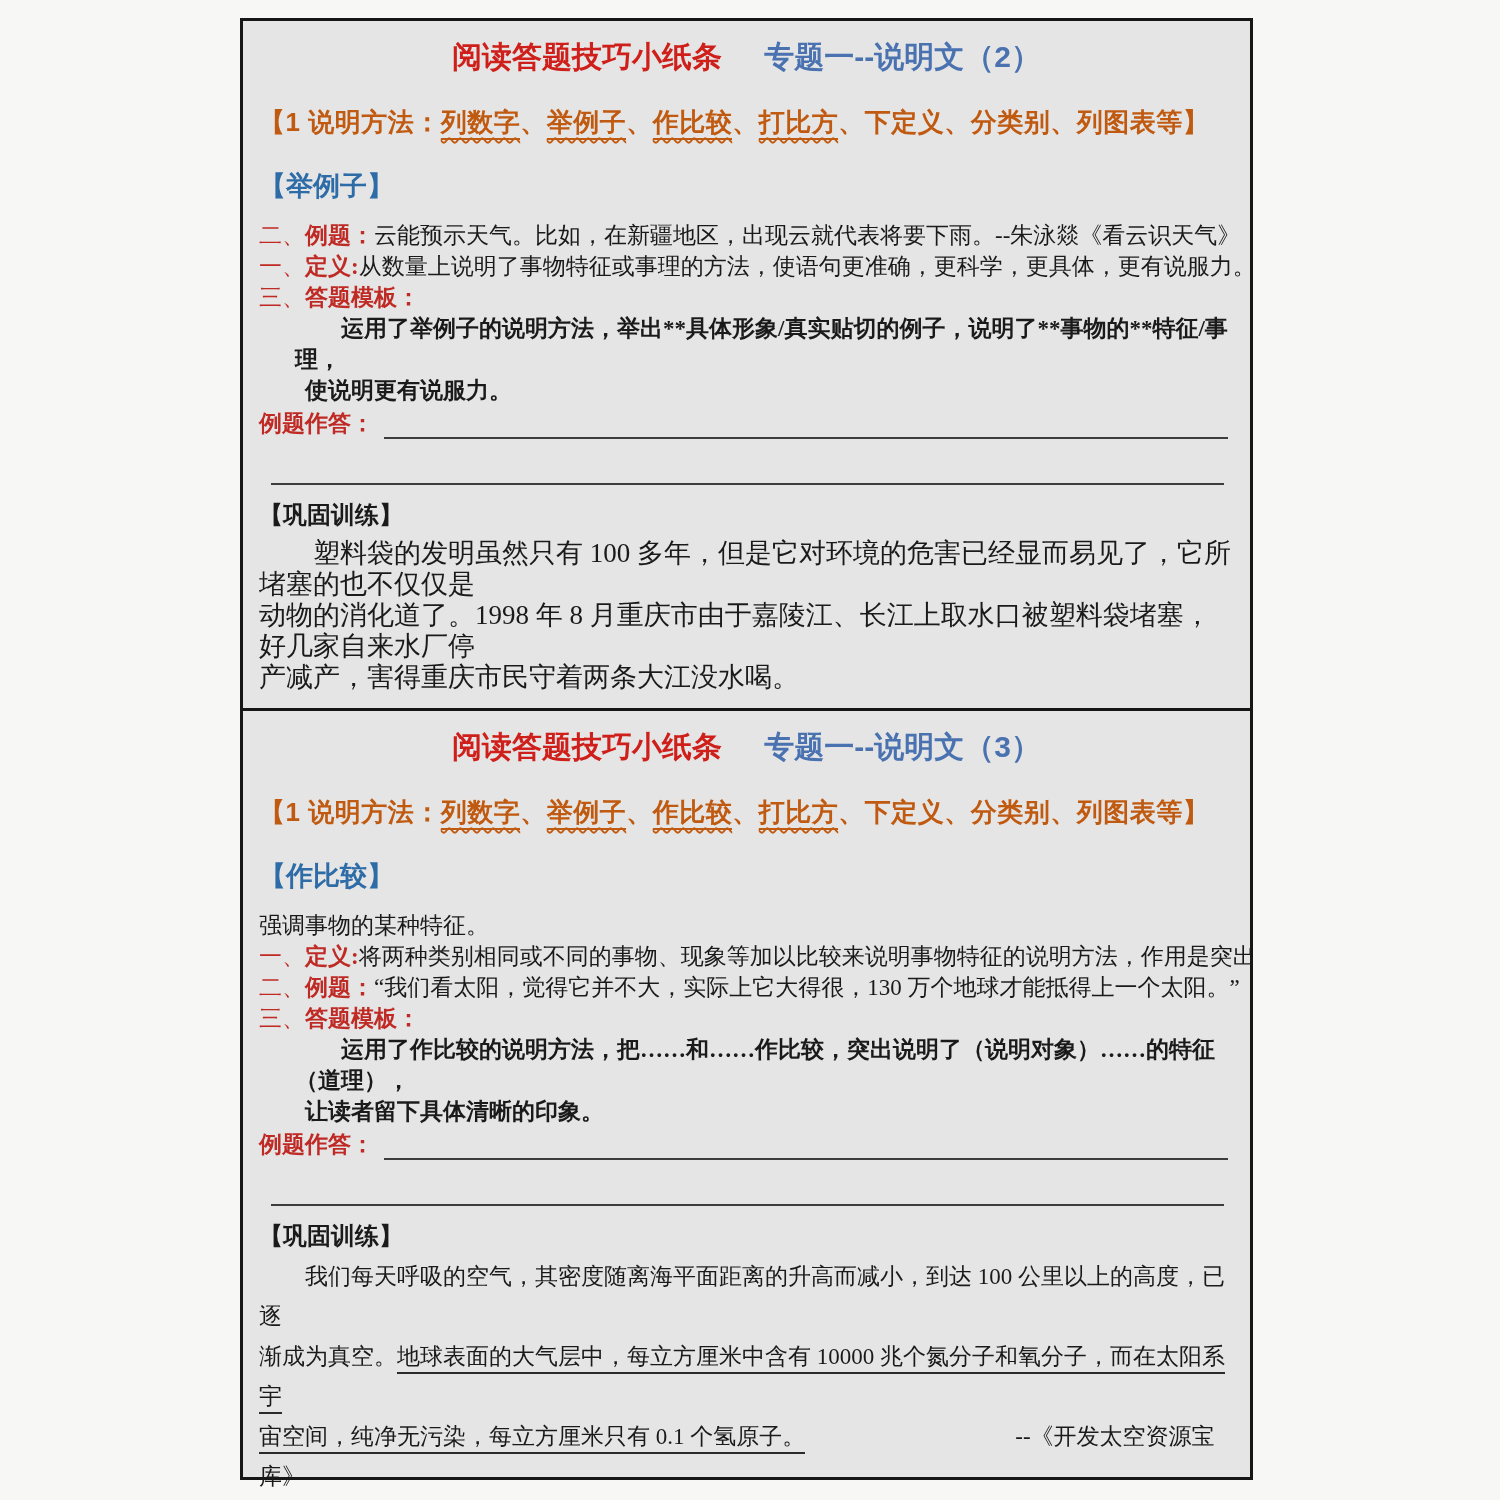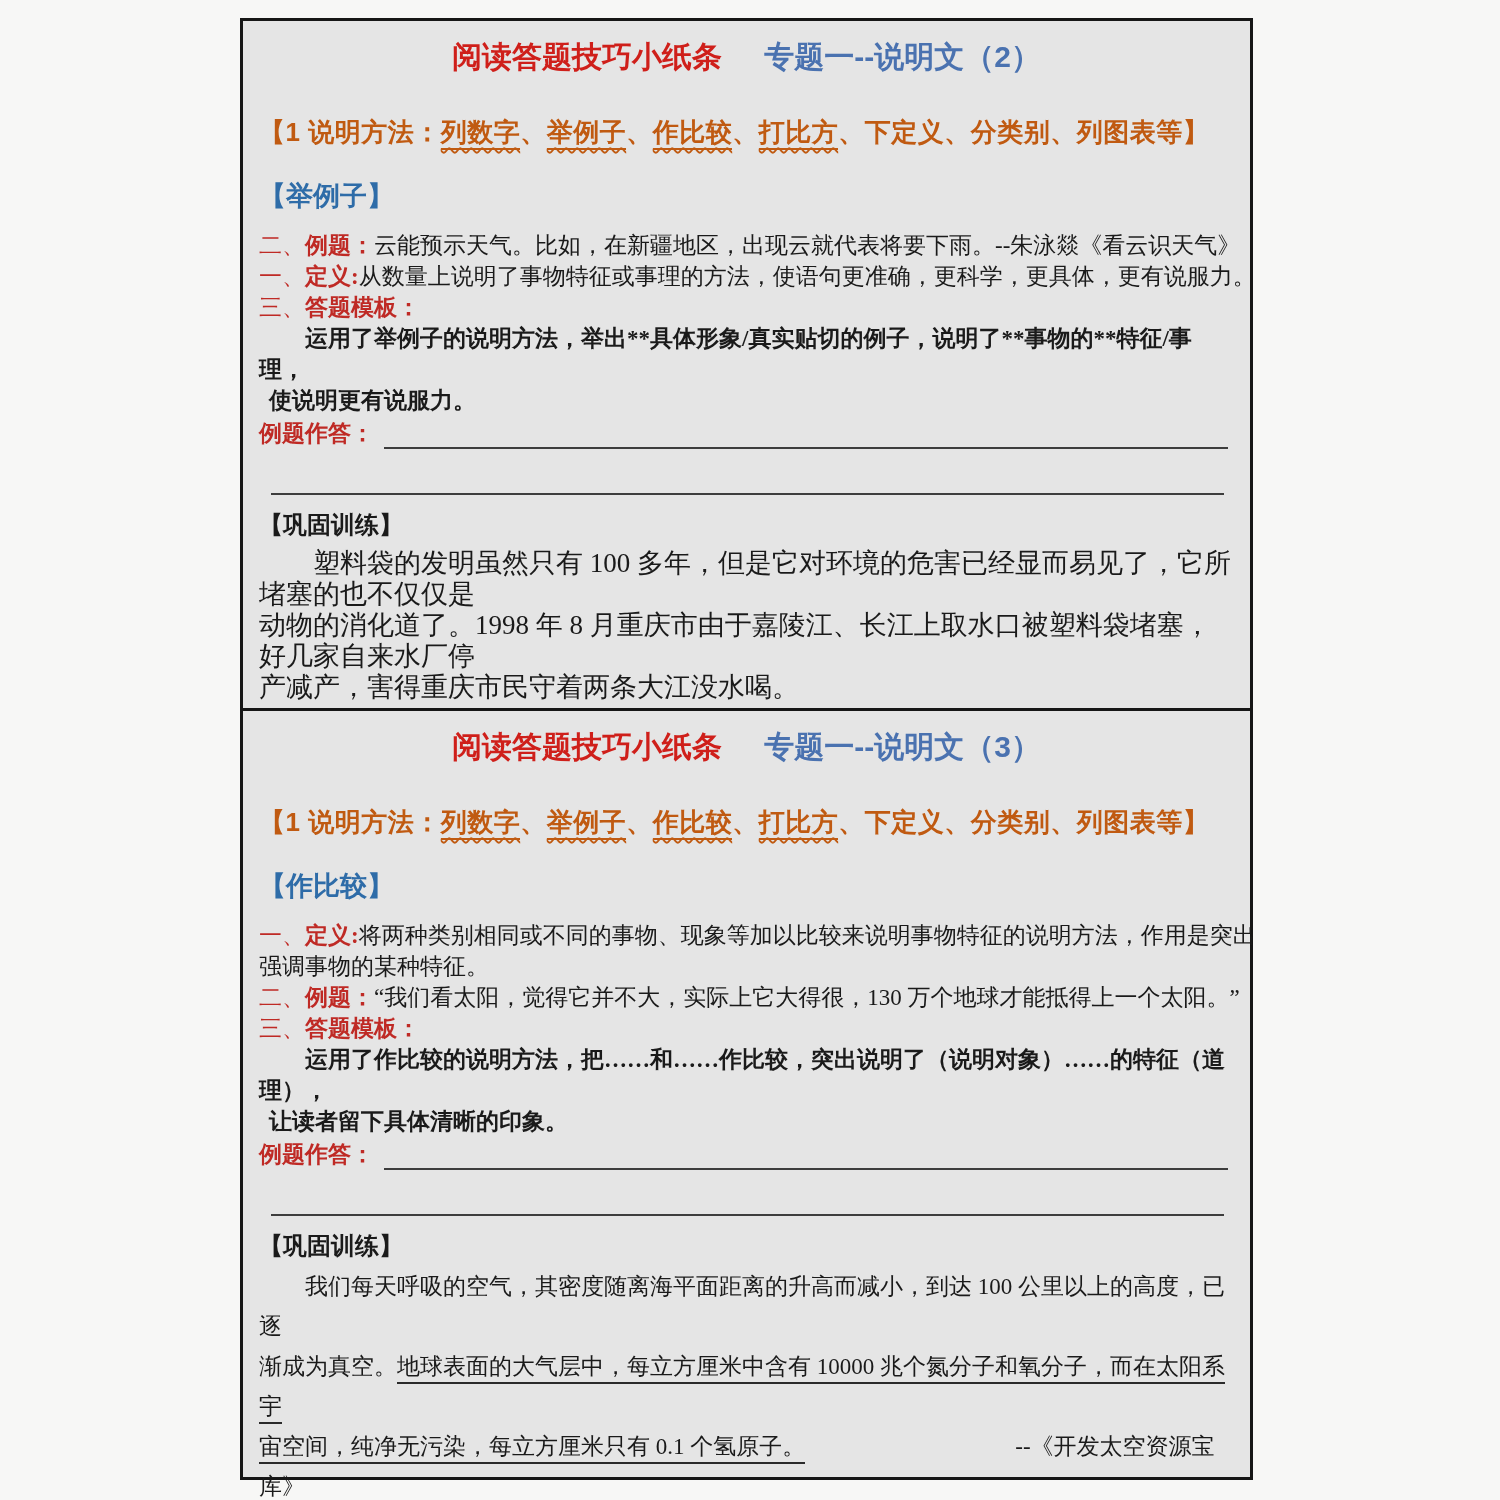--- a/index.html
+++ b/index.html
@@ -26,21 +26,21 @@
   .title{
     text-align:center;
     font-family:"Liberation Sans","DejaVu Sans",sans-serif;
     font-weight:bold;font-size:30px;
     margin:8px 0 0 0;line-height:1.2;
   }
   .t-red{color:#cf1f1a;}
   .t-blue{color:#4a72b0;margin-left:34px;}
 
   .methods{
-    margin-top:40px;
+    margin-top:30px;
     font-family:"Liberation Sans","DejaVu Sans",sans-serif;
     font-weight:bold;font-size:26px;color:#c05a11;
     letter-spacing:0.5px;white-space:nowrap;
   }
   .wavy{
     text-decoration:underline wavy currentColor;
     text-decoration-thickness:1.5px;
     text-underline-offset:6px;
     border-bottom:2px solid currentColor;
     padding-bottom:1px;
@@ -49,21 +49,21 @@
   .section-head{
     margin:28px 0 0 0;
     font-family:"Liberation Sans","DejaVu Sans",sans-serif;
     font-weight:bold;font-size:27px;color:#2e6ca8;
   }
 
   .body-block{margin-top:16px;font-size:23px;line-height:31px;}
   .row{white-space:nowrap;}
   .no{color:#bf2a25;}
   .lab{color:#bf2a25;font-weight:bold;}
-  .tpl{font-weight:bold;}
+  .tpl{font-weight:bold;margin-left:36px;}
   .indent{text-indent:2em;}
   .half-indent{padding-left:10px;}
 
   .answer-row{display:flex;align-items:flex-end;margin-top:2px;}
   .answer-row .lab{flex:none;}
   .blank-line{
     flex:1;height:1em;
     border-bottom:2px solid #3d3d3d;
     margin-left:10px;margin-right:6px;
   }
@@ -148,24 +148,24 @@
     </h1>
 
     <div class="methods">
       <span>【</span><span>1 说明方法：</span><span class="wavy">列数字</span><span>、</span><span class="wavy">举例子</span><span>、</span><span class="wavy">作比较</span><span>、</span><span class="wavy">打比方</span><span>、</span><span>下定义、分类别、列图表等</span><span>】</span>
     </div>
 
     <h2 class="section-head">【作比较】</h2>
 
     <div class="body-block">
       <div class="row">
-        <span class="no">一、</span><span class="lab">定义:</span><span>将两种类别相同或不同的事物、现象等加以比较来说明事物特征的说明方法，作用是突出</span>
+        <span>强调事物的某种特征。</span>
       </div>
       <div class="row">
-        <span>强调事物的某种特征。</span>
+        <span class="no">一、</span><span class="lab">定义:</span><span>将两种类别相同或不同的事物、现象等加以比较来说明事物特征的说明方法，作用是突出</span>
       </div>
       <div class="row">
         <span class="no">二、</span><span class="lab">例题：</span><span>“我们看太阳，觉得它并不大，实际上它大得很，130 万个地球才能抵得上一个太阳。”</span>
       </div>
       <div class="row">
         <span class="no">三、</span><span class="lab">答题模板：</span>
       </div>
       <div class="tpl">
         <div class="indent">运用了作比较的说明方法，把……和……作比较，突出说明了（说明对象）……的特征（道理），</div>
         <div class="half-indent">让读者留下具体清晰的印象。</div>

